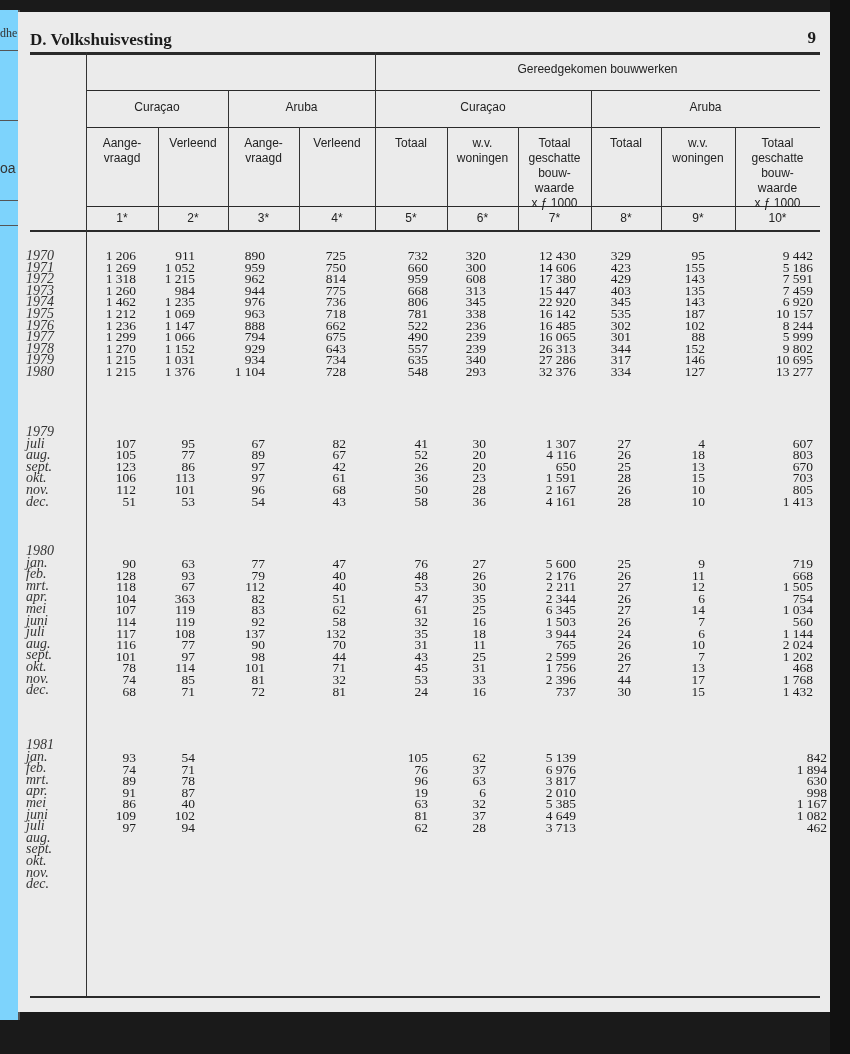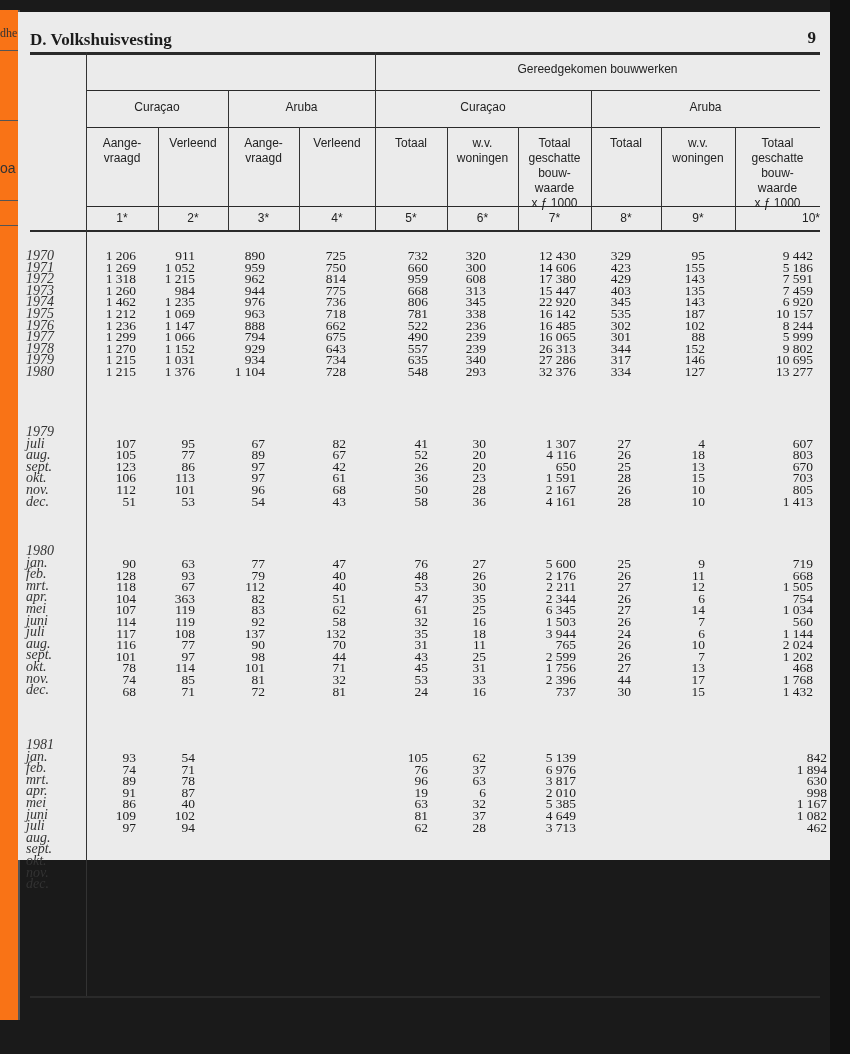--- a/index.html
+++ b/index.html
@@ -1,20 +1,20 @@
 <!DOCTYPE html>
 <html><head>
 <meta charset="utf-8">
 <style>
   html, body { margin:0; padding:0; }
   body { width:850px; height:1054px; background:#1a1a1a; position:relative; overflow:hidden; font-family:"Liberation Serif", serif; color:#1c1c1c; }
-  .prev-page { position:absolute; left:0; top:10px; width:18px; height:1010px; background:#f97316; border-right:2px solid #555; }
+  .prev-page { position:absolute; left:0; top:10px; width:18px; height:1010px; background:#7dd3fc; border-right:2px solid #555; }
   .prev-page .frag { position:absolute; left:0; font-size:12px; color:#333; font-family:"Liberation Serif", serif; }
   .prev-page .line { position:absolute; left:0; width:18px; height:1px; background:#555; }
-  .page { position:absolute; left:18px; top:12px; width:812px; height:848px; background:#ebebeb; }
+  .page { position:absolute; left:18px; top:12px; width:812px; height:1000px; background:#ebebeb; }
   .right-edge { position:absolute; left:830px; top:0; width:20px; height:1054px; background:#111; }
   .title { position:absolute; left:12px; top:18px; font-size:17px; font-weight:bold; font-family:"Liberation Serif", serif; }
   .pagenum { position:absolute; right:14px; top:16px; font-size:17px; font-weight:bold; }
   .rule { position:absolute; background:#2a2a2a; }
   .vline { position:absolute; background:#333; width:1px; }
   .hdr { position:absolute; font-family:"Liberation Sans", sans-serif; font-size:12px; text-align:center; line-height:15px; color:#222; }
   .rowlabel { position:absolute; left:8px; font-style:italic; font-size:14px; line-height:11.6px; color:#333; }
   .col { position:absolute; font-size:13.5px; line-height:11.6px; text-align:right; }
   .cell { display:block; height:11.6px; white-space:nowrap; }
 </style>
@@ -83,21 +83,21 @@
       <div class="hdr" style="left: 573px; top: 124px; width: 70px; white-space: pre-line;">Totaal</div>
       <div class="hdr" style="left: 573px; top: 199px; width: 70px;">8*</div>
       <div class="hdr" style="left: 643px; top: 124px; width: 74px; white-space: pre-line;">w.v.
 woningen</div>
       <div class="hdr" style="left: 643px; top: 199px; width: 74px;">9*</div>
       <div class="hdr" style="left: 717px; top: 124px; width: 85px; white-space: pre-line;">Totaal
 geschatte
 bouw-
 waarde
 x ƒ 1000</div>
-      <div class="hdr" style="left: 717px; top: 199px; width: 85px; text-align: right;">10*</div>
+      <div class="hdr" style="left: 717px; top: 199px; width: 85px;">10*</div>
     </div>
   <div id="body">
       <div class="rowlabel" style="top: 238px;">
         <span class="cell">1970</span>
         <span class="cell">1971</span>
         <span class="cell">1972</span>
         <span class="cell">1973</span>
         <span class="cell">1974</span>
         <span class="cell">1975</span>
         <span class="cell">1976</span>

